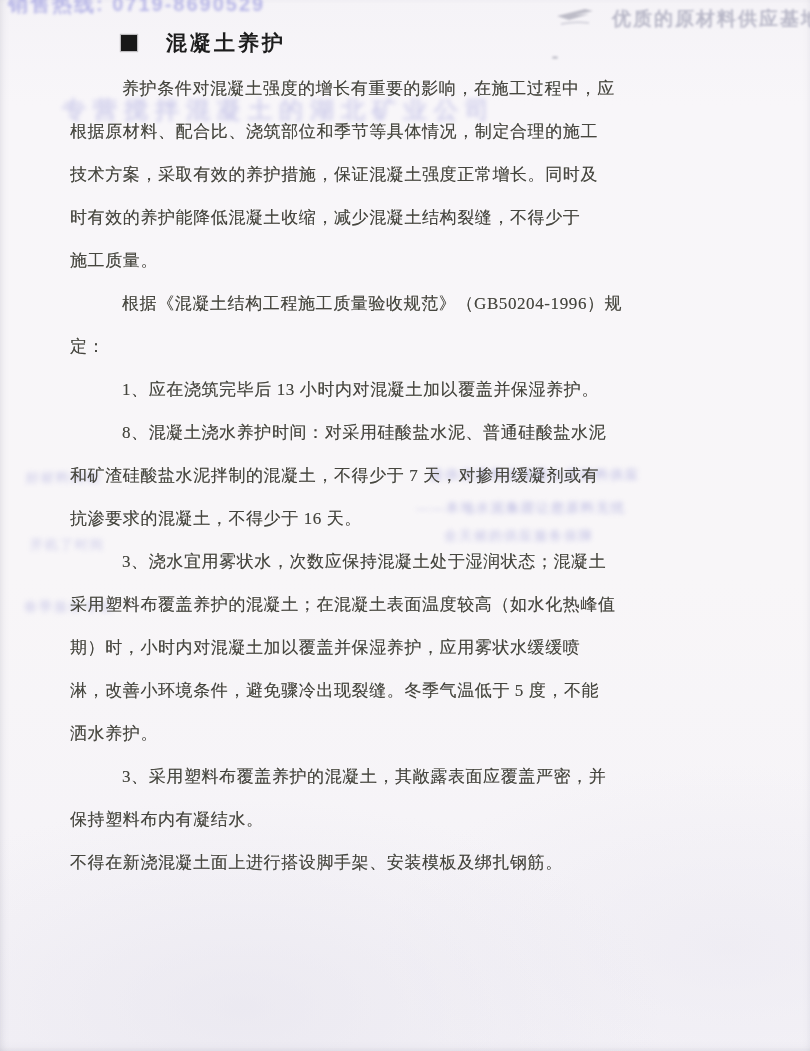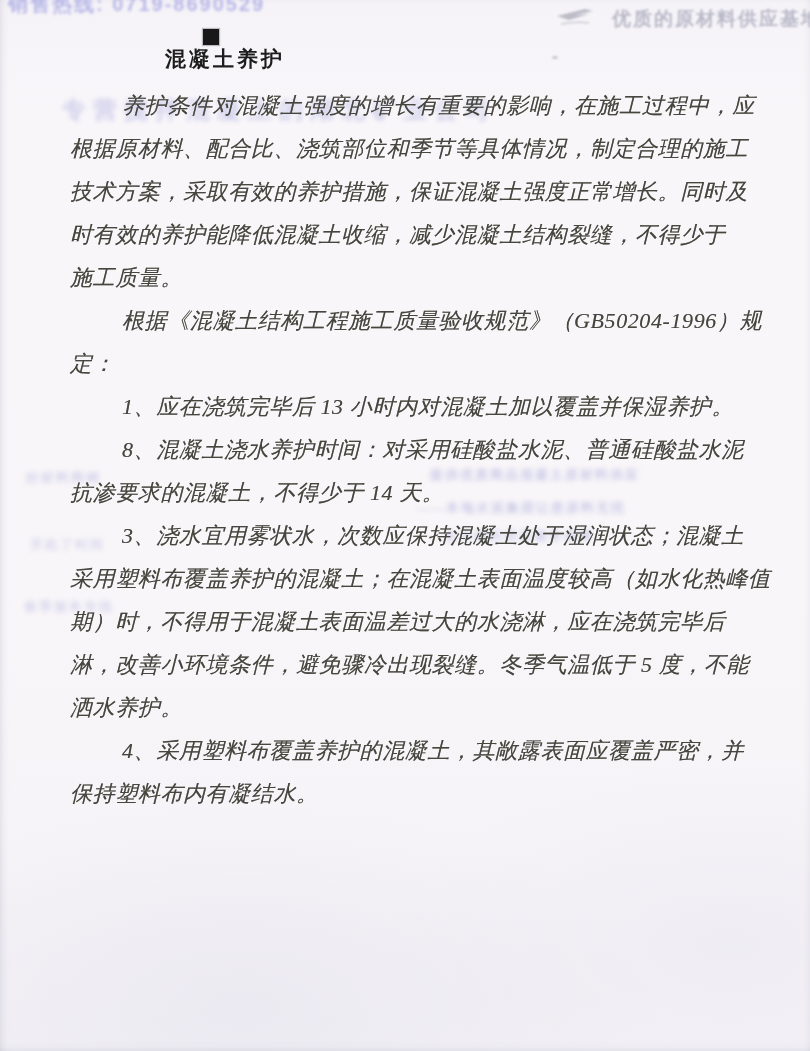--- a/index.html
+++ b/index.html
@@ -9,25 +9,25 @@
     margin:0;
     overflow:hidden;
     background:
       radial-gradient(ellipse 600px 300px at 30% 96%, rgba(228,226,236,.55), rgba(228,226,236,0) 70%),
       radial-gradient(ellipse 500px 260px at 90% 90%, rgba(235,233,241,.6), rgba(235,233,241,0) 70%),
       linear-gradient(180deg,#f5f3f7 0%,#f8f6f9 10%,#f8f6f8 55%,#f4f2f7 100%);
     box-shadow: inset 6px 0 10px -6px rgba(90,90,110,.18), inset -4px 0 8px -5px rgba(90,90,110,.10), inset 0 -6px 12px -8px rgba(90,90,110,.15);
     font-family:"Liberation Serif","DejaVu Serif",serif;
   }
   
-  .heading{position:absolute;top:29px;left:136px;display:flex;align-items:center;flex-direction:column;}
+  .heading{position:absolute;top:29px;left:121px;display:flex;align-items:center;}
   .bullet{width:16px;height:16px;background:#181818;box-shadow:0 0 1px 1px rgba(20,20,20,.25);flex:0 0 auto;}
   .title{margin-left:29px;font-size:21px;font-weight:bold;color:#1d1d1d;letter-spacing:3px;white-space:nowrap;}
   
-  .textblock{position:absolute;top:84px;left:70px;width:678px;font-size:22px;color:#46463f;letter-spacing:.6px;font-style:italic;}
+  .textblock{position:absolute;top:67px;left:70px;width:678px;font-size:17px;color:#46463f;letter-spacing:.6px;}
   .line{height:43px;line-height:43px;white-space:nowrap;text-shadow:0 0 .4px rgba(70,70,60,.5);}
   .indent{padding-left:52px;}
   
   .wm{position:absolute;white-space:nowrap;pointer-events:none;font-weight:bold;}
   .wm-phone{top:-9px;left:8px;font-size:20px;color:#7d7dd8;opacity:.52;filter:blur(1.4px);letter-spacing:2px;font-family:"Liberation Sans",sans-serif;}
   .wm-slogan{top:6px;left:612px;font-size:19px;color:#a4a4b8;opacity:.75;filter:blur(1.1px);letter-spacing:2px;}
   .wm-company{top:94px;left:62px;font-size:24px;color:#7a7ace;opacity:.30;filter:blur(2px);letter-spacing:7px;}
   .wm-frag{color:#8585cf;opacity:.38;filter:blur(2.4px);font-size:13px;letter-spacing:2px;}
   .f0{top:466px;left:430px;}
   .f1{top:499px;left:416px;}
@@ -70,23 +70,25 @@
   <div class="textblock">
     <div class="line indent">养护条件对混凝土强度的增长有重要的影响，在施工过程中，应</div>
     <div class="line">根据原材料、配合比、浇筑部位和季节等具体情况，制定合理的施工</div>
     <div class="line">技术方案，采取有效的养护措施，保证混凝土强度正常增长。同时及</div>
     <div class="line">时有效的养护能降低混凝土收缩，减少混凝土结构裂缝，不得少于</div>
     <div class="line">施工质量。</div>
     <div class="line indent">根据《混凝土结构工程施工质量验收规范》（GB50204-1996）规</div>
     <div class="line">定：</div>
     <div class="line indent">1、应在浇筑完毕后 13 小时内对混凝土加以覆盖并保湿养护。</div>
     <div class="line indent">8、混凝土浇水养护时间：对采用硅酸盐水泥、普通硅酸盐水泥</div>
-    <div class="line">抗渗要求的混凝土，不得少于 14 天。</div>
+    <div class="line">和矿渣硅酸盐水泥拌制的混凝土，不得少于 7 天，对掺用缓凝剂或有</div>
+    <div class="line">抗渗要求的混凝土，不得少于 16 天。</div>
     <div class="line indent">3、浇水宜用雾状水，次数应保持混凝土处于湿润状态；混凝土</div>
     <div class="line">采用塑料布覆盖养护的混凝土；在混凝土表面温度较高（如水化热峰值</div>
-    <div class="line">期）时，不得用于混凝土表面温差过大的水浇淋，应在浇筑完毕后</div>
+    <div class="line">期）时，小时内对混凝土加以覆盖并保湿养护，应用雾状水缓缓喷</div>
     <div class="line">淋，改善小环境条件，避免骤冷出现裂缝。冬季气温低于 5 度，不能</div>
     <div class="line">洒水养护。</div>
-    <div class="line indent">4、采用塑料布覆盖养护的混凝土，其敞露表面应覆盖严密，并</div>
+    <div class="line indent">3、采用塑料布覆盖养护的混凝土，其敞露表面应覆盖严密，并</div>
     <div class="line">保持塑料布内有凝结水。</div>
+    <div class="line">不得在新浇混凝土面上进行搭设脚手架、安装模板及绑扎钢筋。</div>
   </div>
 
 </div>
 
 </body></html>

